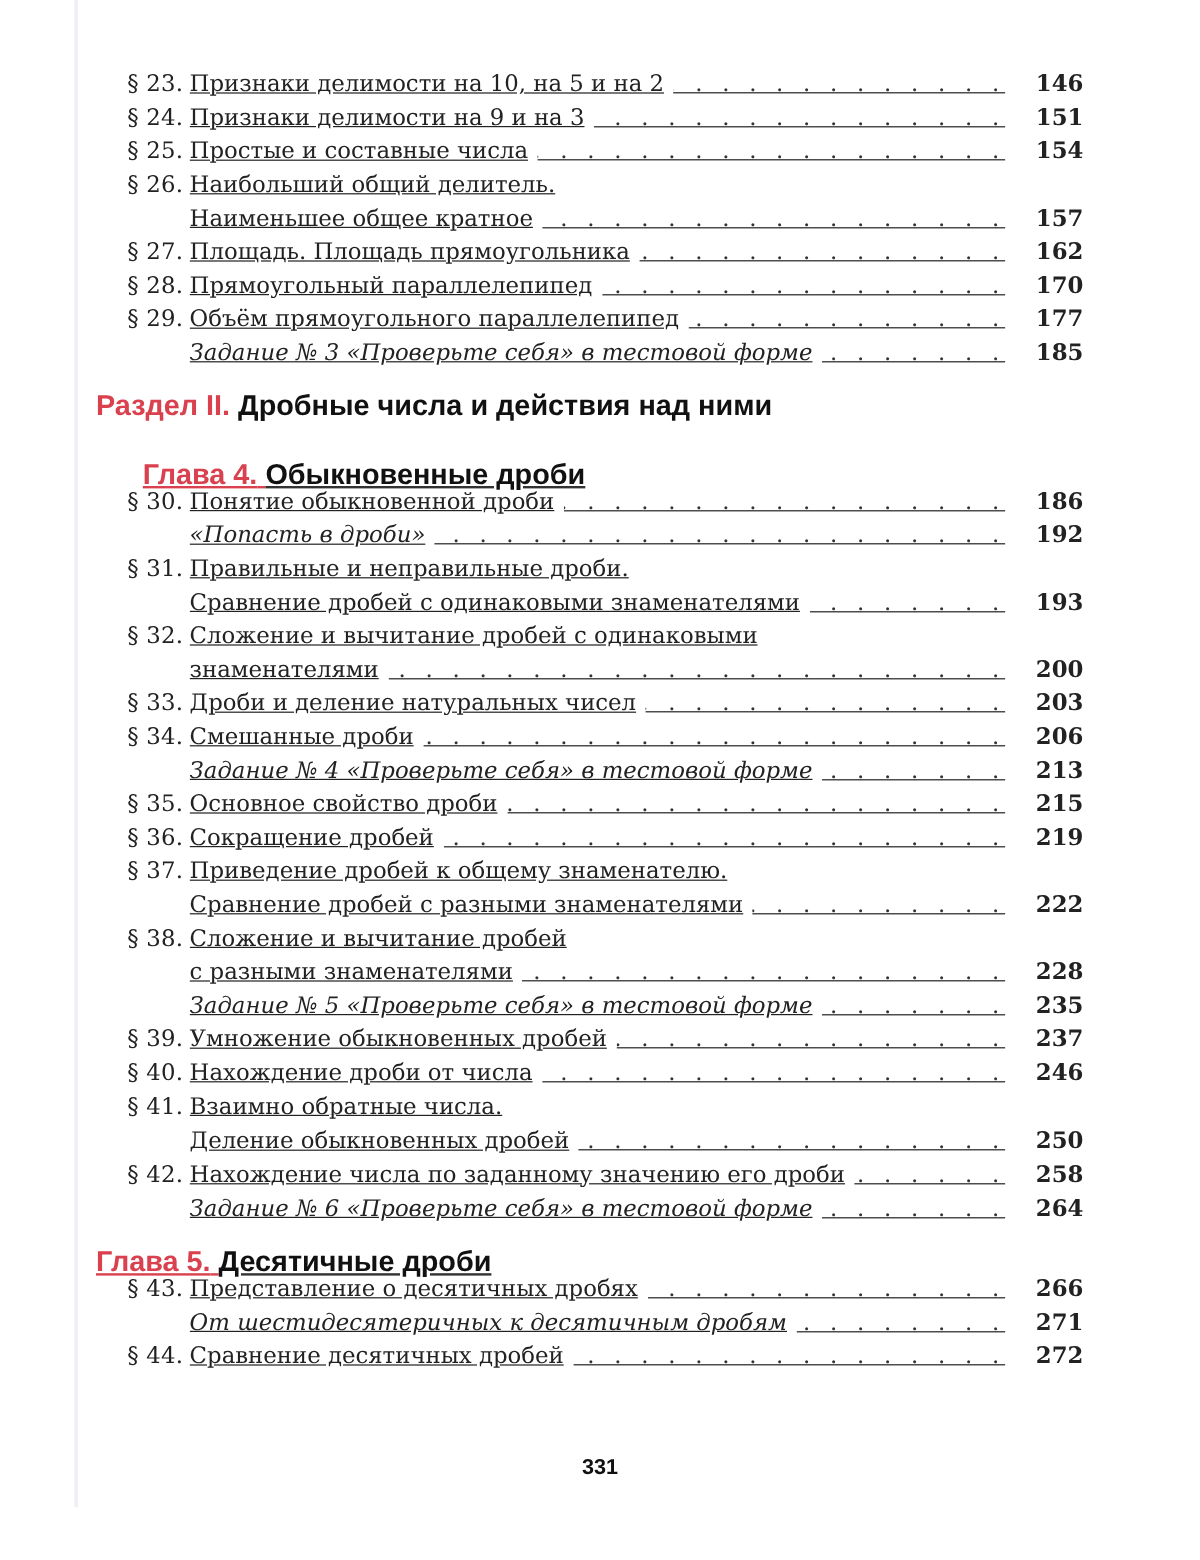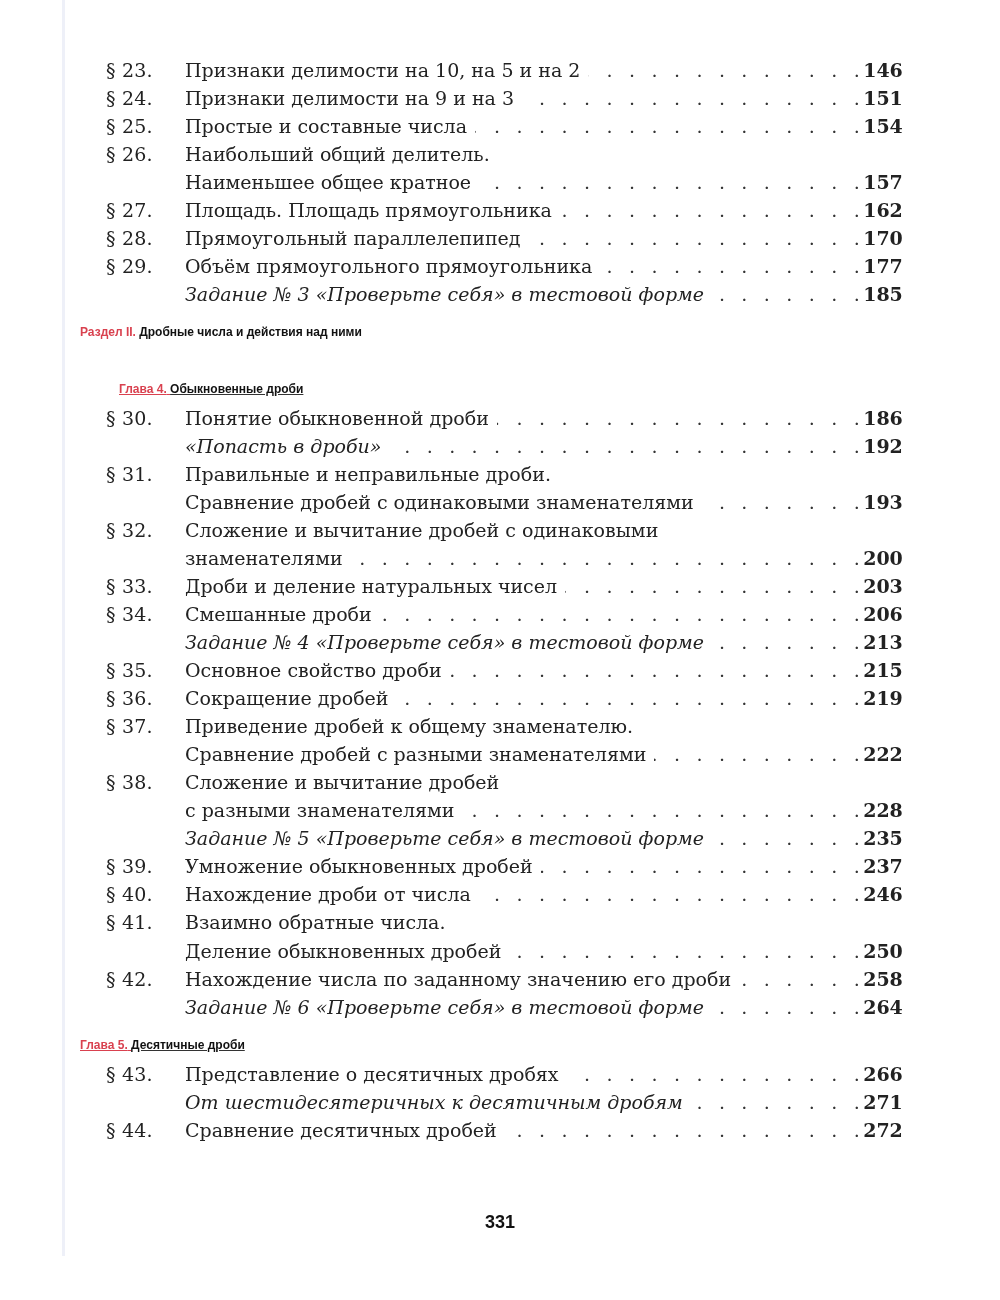--- a/index.html
+++ b/index.html
@@ -11,33 +11,34 @@
     box-sizing: border-box;
   }
   .toc { position: absolute; left: 0; top: 56px; width: 1000px; }
   .row {
     position: absolute; left: 0; width: 1000px; height: 28px;
     font-family: "DejaVu Serif", serif; font-size: 19px; color: #222;
     line-height: 28px;
   }
   .num { position: absolute; left: 106px; width: 66px; white-space: nowrap; letter-spacing: 0.2px; }
   .title {
-    position: absolute; left: 185px; width: 680px; white-space: nowrap; overflow: hidden;
+    position: absolute; left: 158px; width: 680px; white-space: nowrap; overflow: hidden;
     display: flex;
+    text-decoration: underline;
   }
   .title .txt { flex: 0 0 auto; }
   .title .dots {
     flex: 1 1 auto; overflow: hidden; white-space: nowrap; margin-left: 8px; margin-right: 0;
     letter-spacing: 5.2px; color: #333; text-align: right; direction: rtl;
   }
   .title.italic .txt { font-style: italic; }
   .page-no { position: absolute; left: 860px; width: 46px; text-align: center; font-weight: bold; font-size: 19px; }
   .section-heading {
     position: absolute; left: 80px; font-family: "Liberation Sans", sans-serif;
-    font-size: 12px; font-weight: bold; color: #111; white-space: nowrap;
+    font-size: 24px; font-weight: bold; color: #111; white-space: nowrap;
   }
   .section-heading .prefix { color: #d9414f; }
   .chapter-heading .prefix { text-decoration: underline; text-decoration-color: #d9414f; }
   .chapter-heading .name { text-decoration: underline; text-decoration-color: #333; }
   .footer-page {
     position: absolute; left: 0; width: 1000px; top: 1212px; text-align: center;
     font-family: "Liberation Sans", sans-serif; font-weight: bold; font-size: 18px; color: #111;
   }
 </style>
 </head>
@@ -94,21 +95,21 @@
       <span class="num">§ 28.</span>
       <span class="title">
         <span class="txt">Прямоугольный параллелепипед</span>
         <span class="dots"> . . . . . . . . . . . . . . . . . . . . . . . . . . . . . . . . . . . . . . . . . . . . . . . . . . . . . . . . . . . .</span>
       </span>
       <span class="page-no">170</span>
     </div>
     <div class="row" style="top: 196.35px;">
       <span class="num">§ 29.</span>
       <span class="title">
-        <span class="txt">Объём прямоугольного прямоугольника</span>
+        <span class="txt">Объём прямоугольного параллелепипед</span>
         <span class="dots"> . . . . . . . . . . . . . . . . . . . . . . . . . . . . . . . . . . . . . . . . . . . . . . . . . . . . . . . . . . . .</span>
       </span>
       <span class="page-no">177</span>
     </div>
     <div class="row" style="top: 224.4px;">
       <span class="title italic">
         <span class="txt">Задание № 3 «Проверьте себя» в тестовой форме</span>
         <span class="dots"> . . . . . . . . . . . . . . . . . . . . . . . . . . . . . . . . . . . . . . . . . . . . . . . . . . . . . . . . . . . .</span>
       </span>
       <span class="page-no">185</span>

